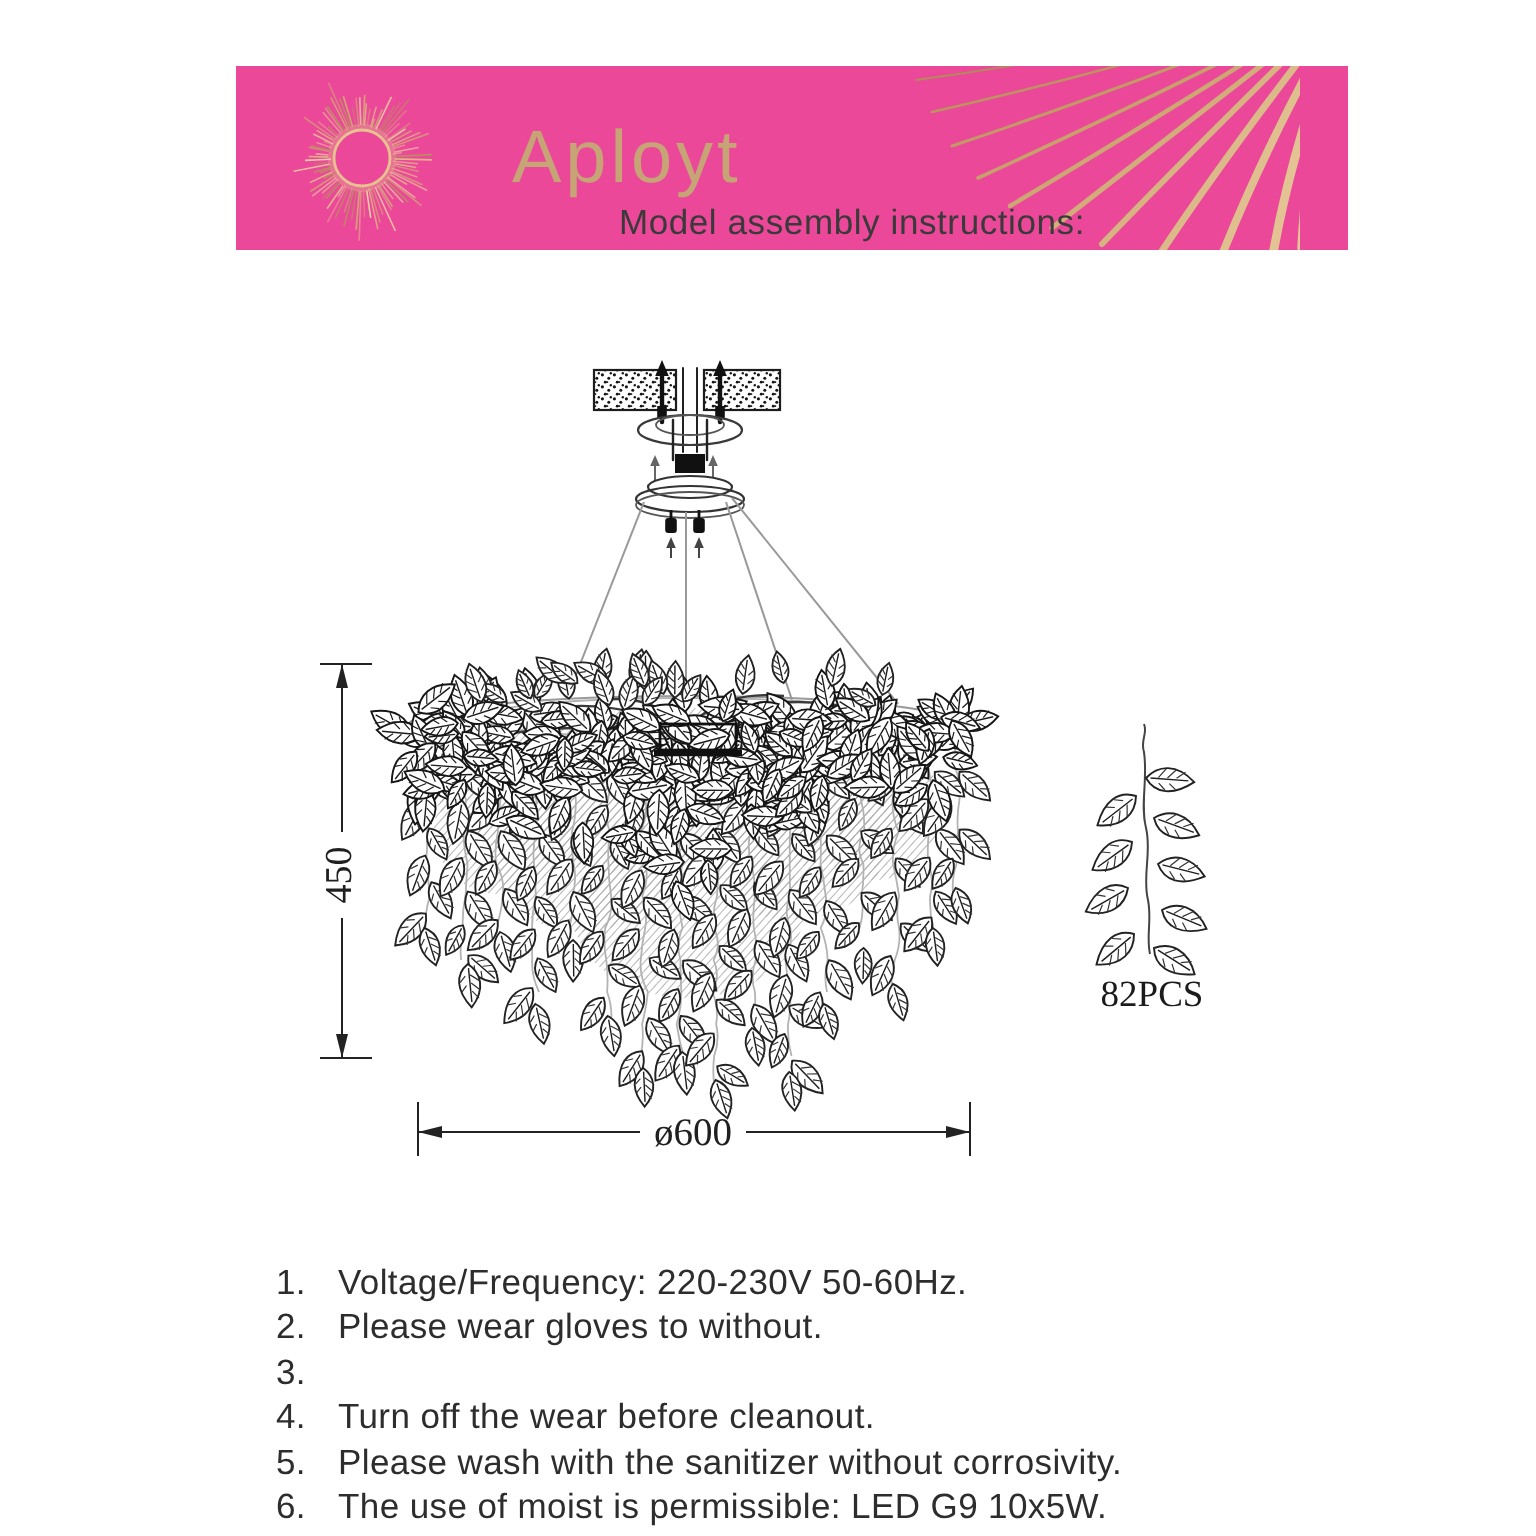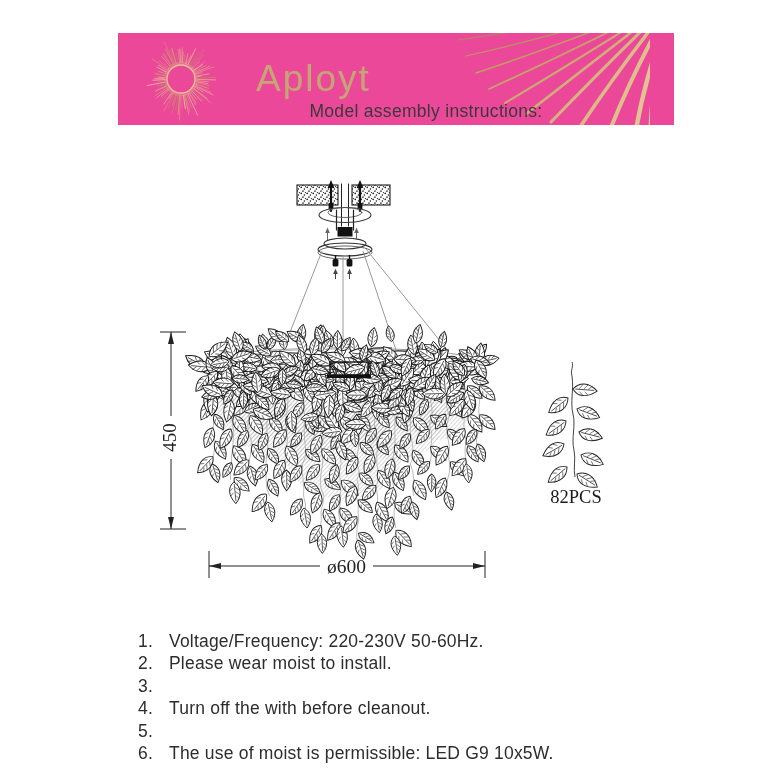--- a/index.html
+++ b/index.html
@@ -2676,29 +2676,30 @@
   </g>
 </svg>
 
 <div class="instructions">
   <div class="instr-row">
     <span class="instr-num">1.</span>
     <span class="instr-text">Voltage/Frequency: 220-230V 50-60Hz.</span>
   </div>
   <div class="instr-row">
     <span class="instr-num">2.</span>
-    <span class="instr-text">Please wear moist to install.</span>
+    <span class="instr-text">Please wear gloves to without.</span>
   </div>
   <div class="instr-row">
     <span class="instr-num">3.</span>
   </div>
   <div class="instr-row">
     <span class="instr-num">4.</span>
-    <span class="instr-text">Turn off the with before cleanout.</span>
+    <span class="instr-text">Turn off the wear before cleanout.</span>
   </div>
   <div class="instr-row">
     <span class="instr-num">5.</span>
+    <span class="instr-text">Please wash with the sanitizer without corrosivity.</span>
   </div>
   <div class="instr-row">
     <span class="instr-num">6.</span>
     <span class="instr-text">The use of moist is permissible: LED G9 10x5W.</span>
   </div>
 </div>
 
 </body></html>

